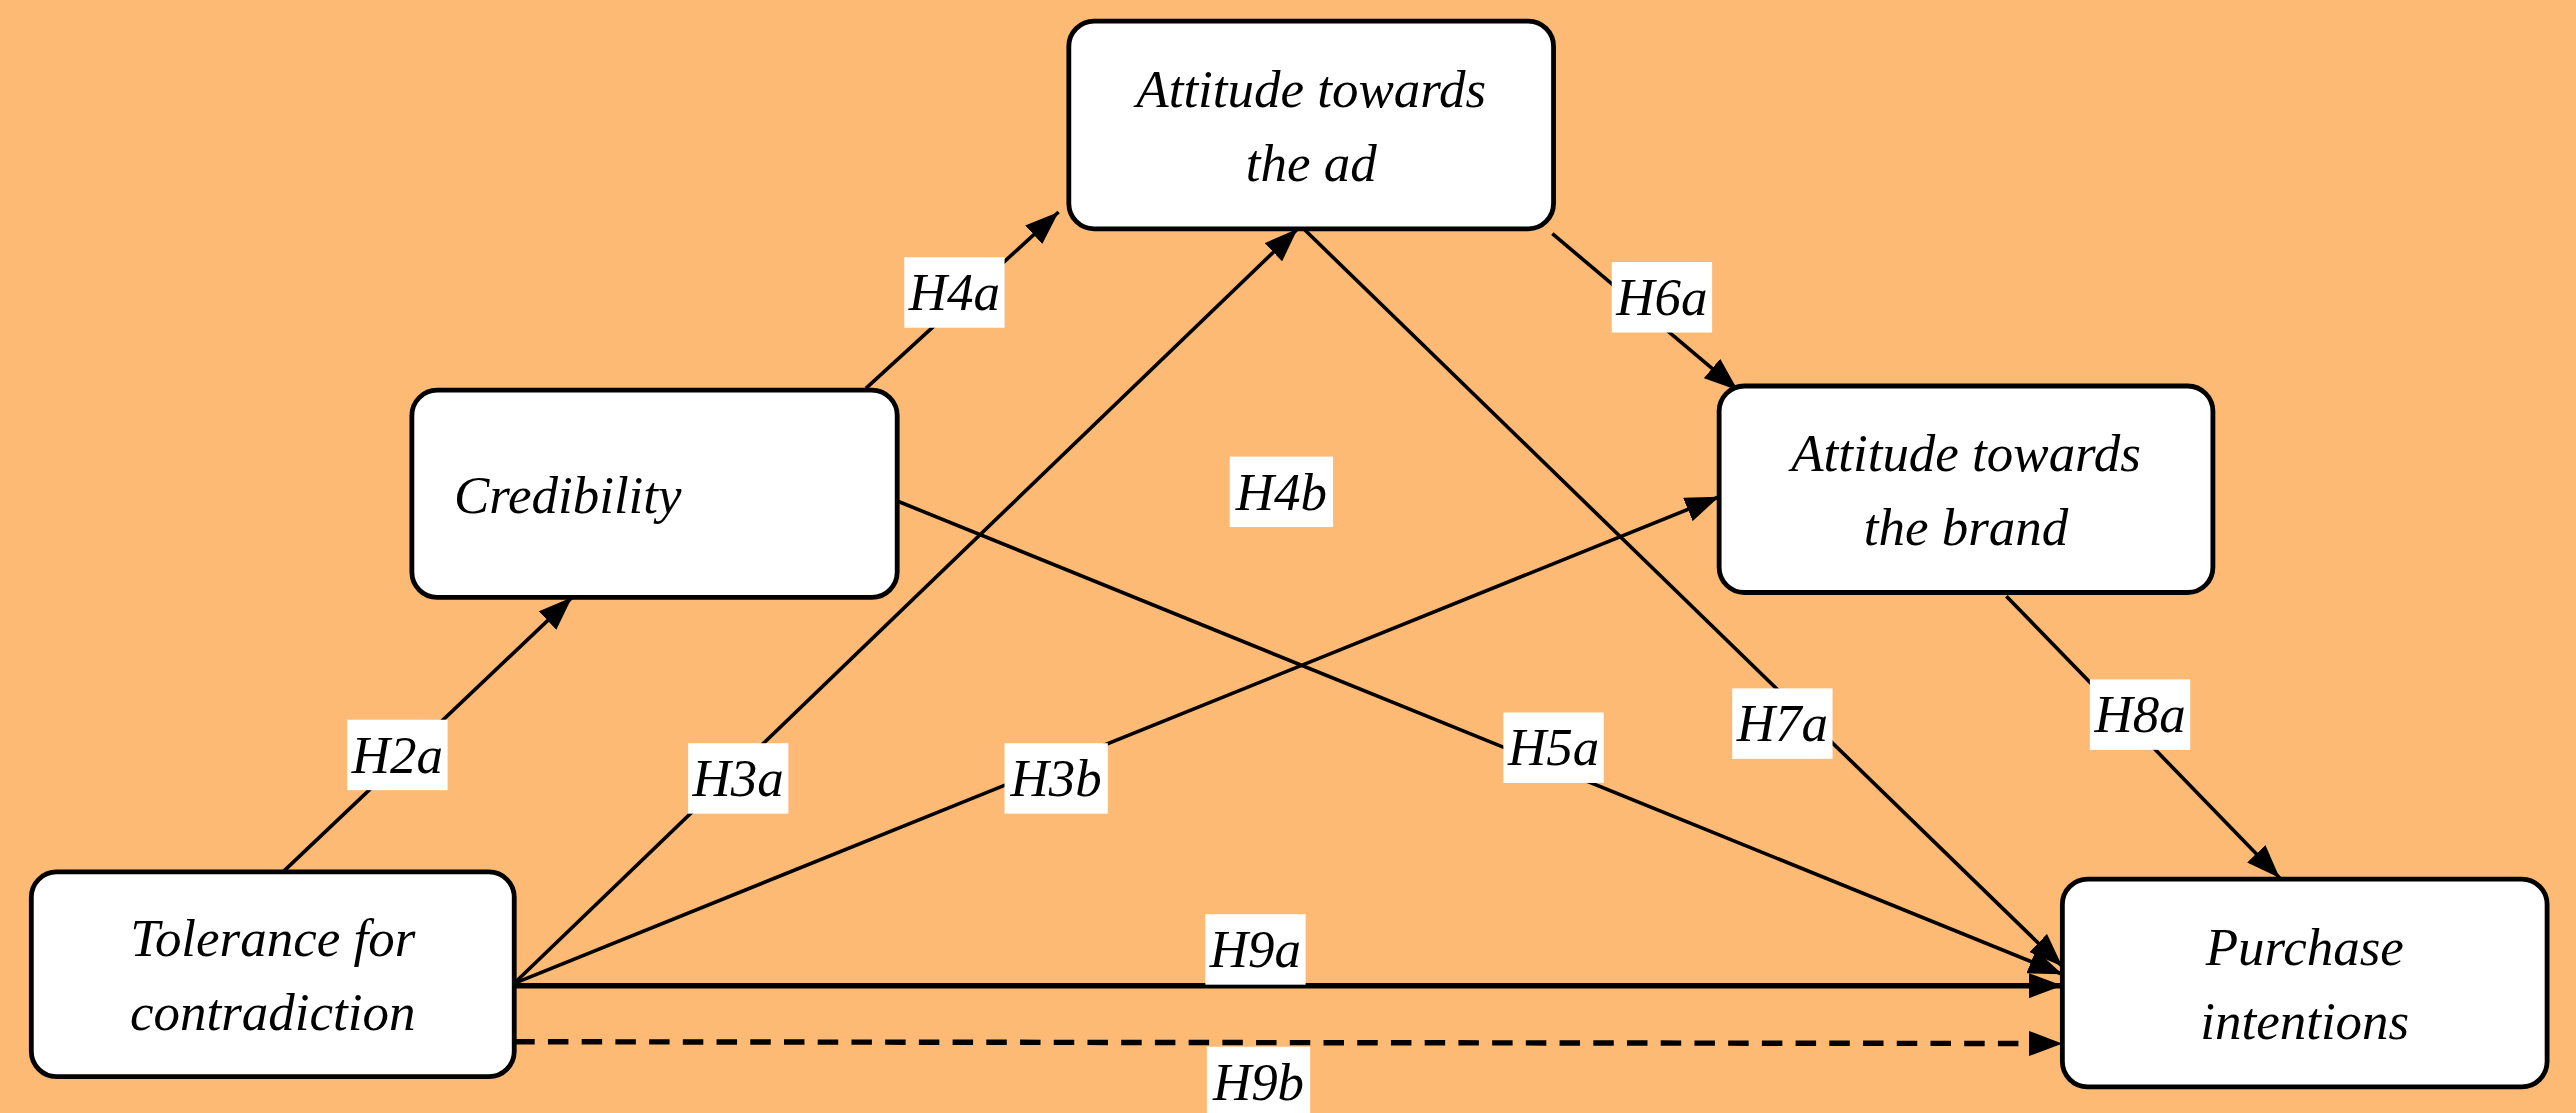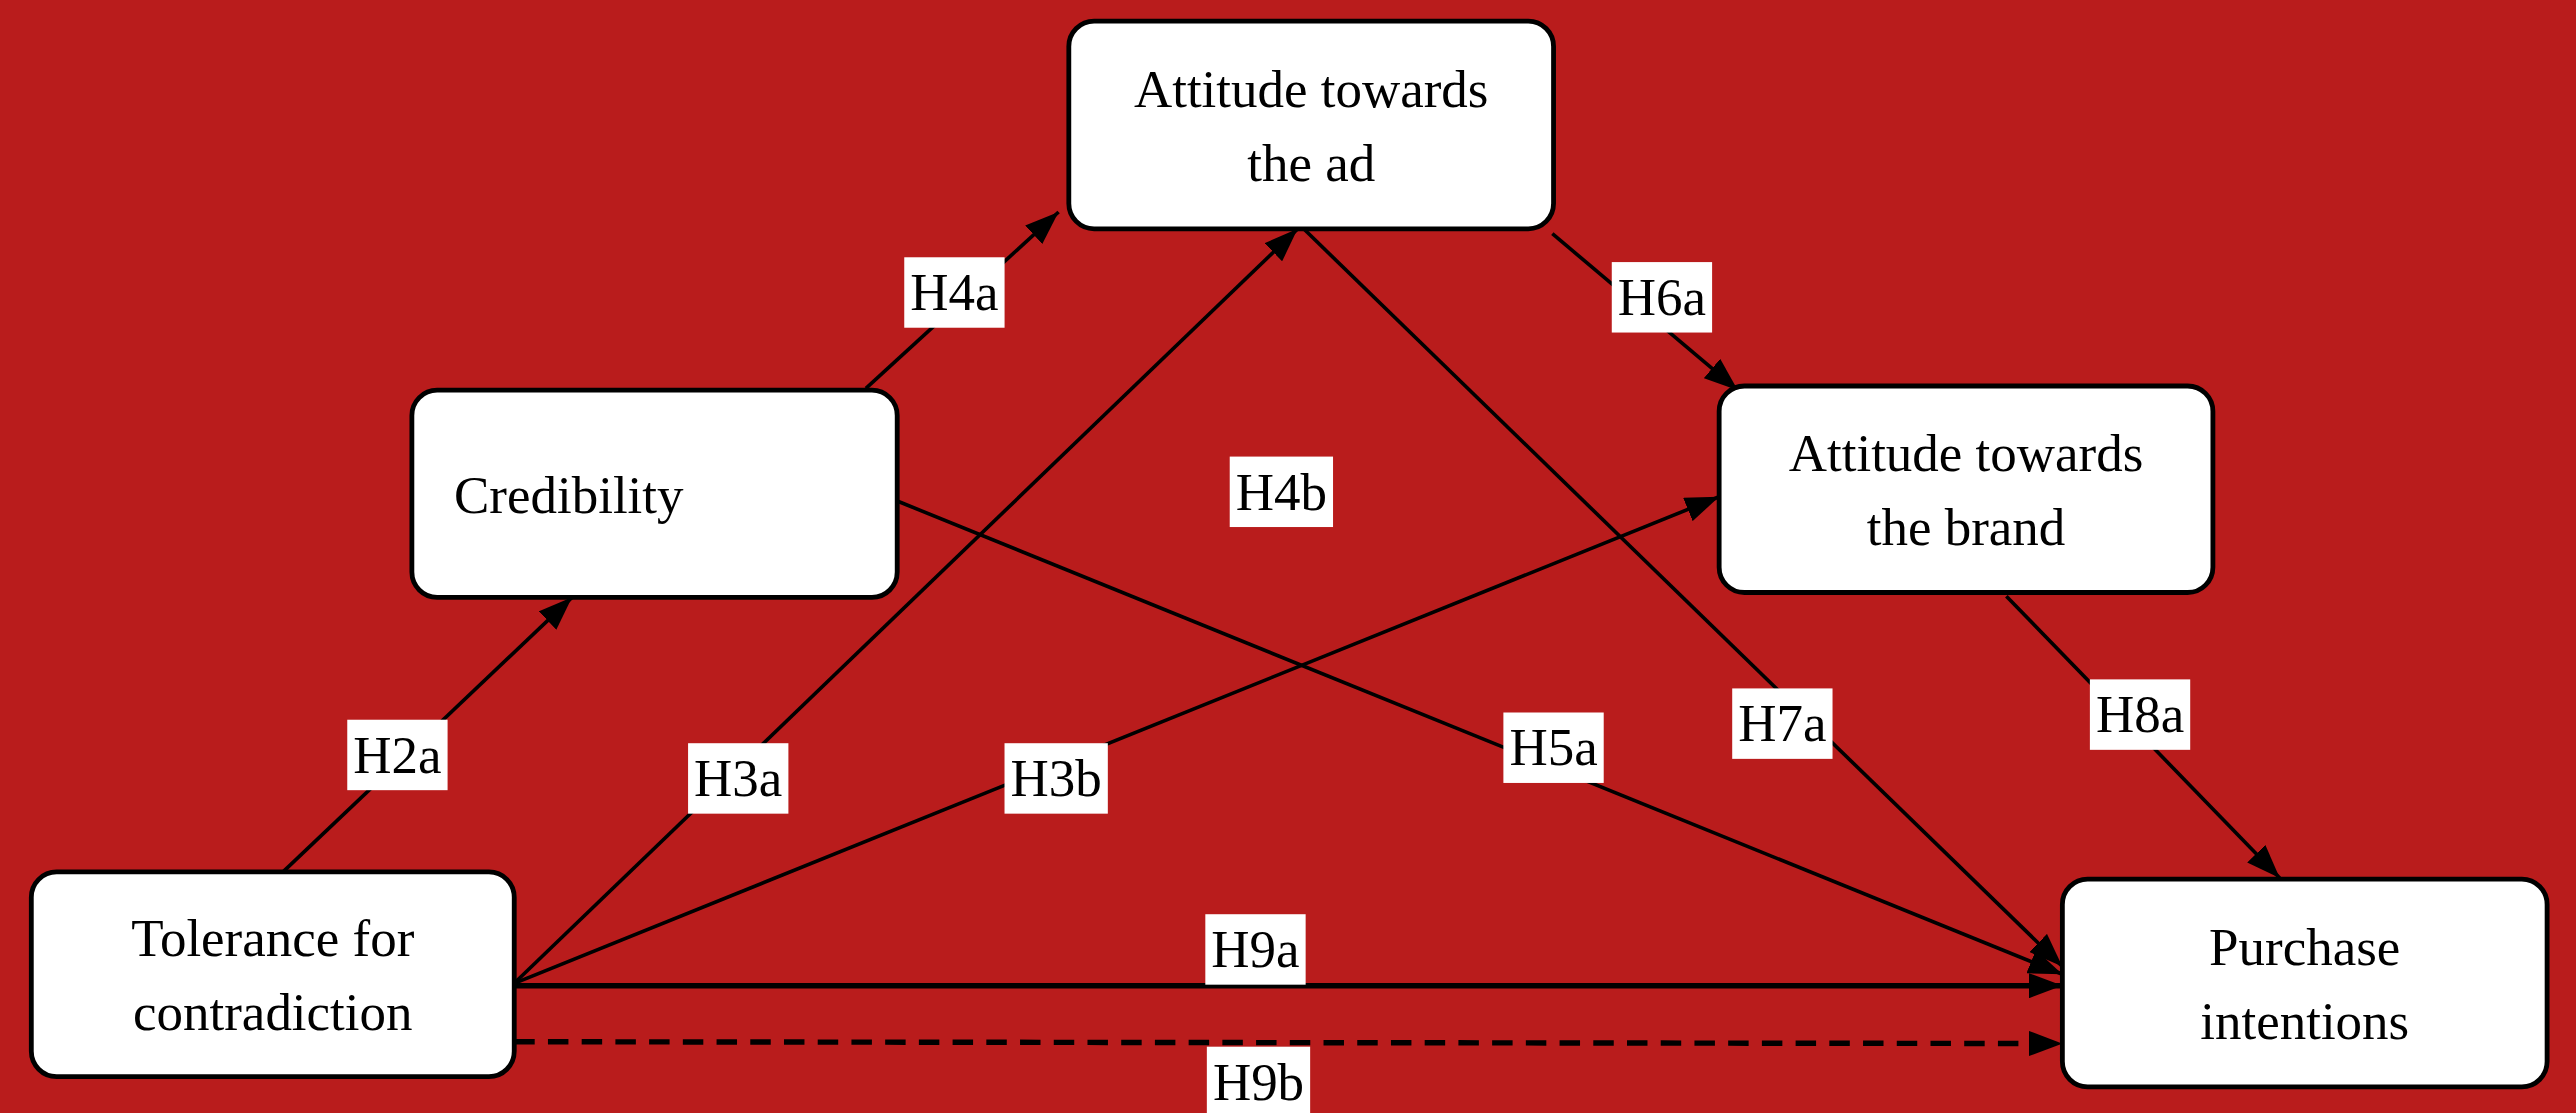--- a/index.html
+++ b/index.html
@@ -1,16 +1,16 @@
 <!DOCTYPE html>
 <html style="font-size:9.6px"><head>
 <meta charset="utf-8">
 <style>
   html,body{margin:0;padding:0;background:#ffffff;}
-  .figure{position:relative;background:#b91c1c;overflow:hidden;}
+  .figure{position:relative;background:#fdba74;overflow:hidden;font-style:italic;}
   svg{display:block;}
   svg text{
     font-family:"Liberation Serif","DejaVu Serif",serif;
     fill:#000000;
   }
   .node-rect{fill:#ffffff;stroke:#000000;}
   .edge{stroke:#000000;fill:none;}
   .label-bg{fill:#ffffff;}
 </style>
 </head>

